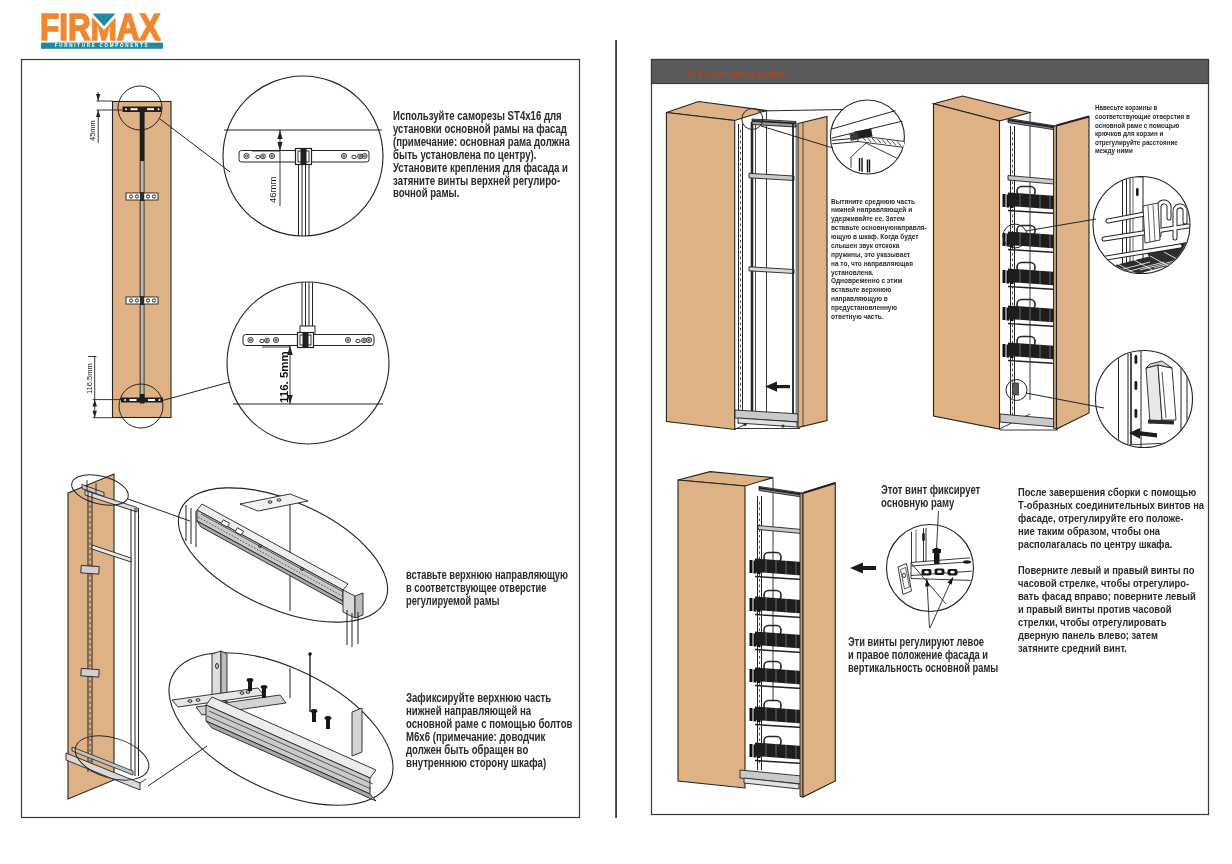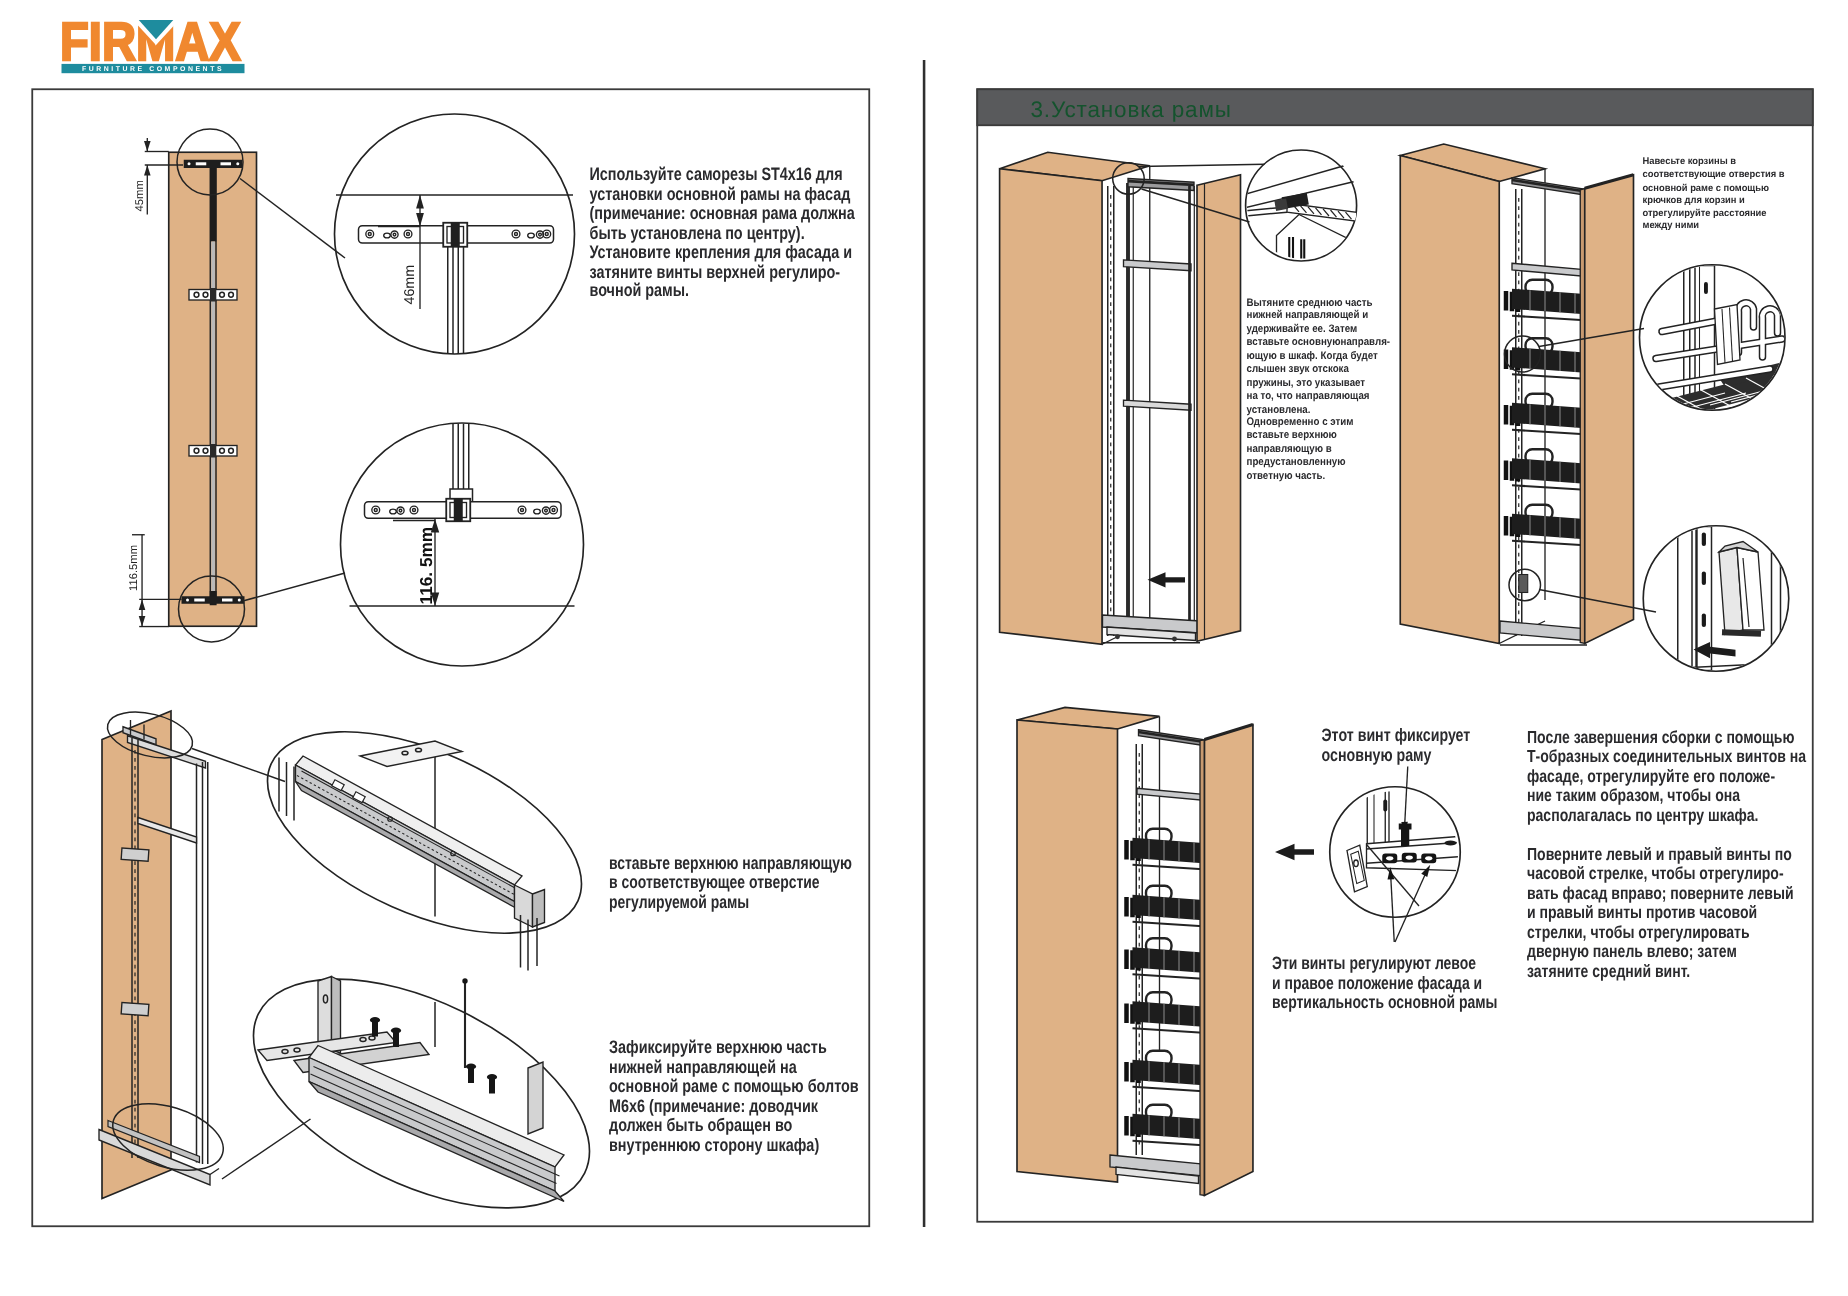--- a/index.html
+++ b/index.html
@@ -561,21 +561,21 @@
       <line x1="938.5" y1="511" x2="936.5" y2="549"></line>
       <path d="M936.3,556 l-2.1,-8 l4.4,-0.2 z" fill="#141414" stroke="none"></path>
       <line x1="929.5" y1="628" x2="927.2" y2="585"></line>
       <path d="M926.8,578 l-1.8,8.4 l4.6,-0.2 z" fill="#141414" stroke="none"></path>
       <line x1="930" y1="628" x2="951" y2="581"></line>
       <path d="M953.5,576.5 l-6,6 l4,2.2 z" fill="#141414" stroke="none"></path>
     </g>
   </g>
 </svg>
 
-<div class="t" style="left:687px;top:64.5px;font-size:15px;font-weight:normal;color:#14532d;letter-spacing:0.55px;line-height:17px;">3.Установка рамы</div>
+<div class="t" style="left:687px;top:64.5px;font-size:11px;font-weight:normal;color:#c2410c;letter-spacing:0.55px;line-height:17px;">3.Установка рамы</div>
 
 <div class="t" style="left:393px;top:110px;transform:scaleX(0.80);">Используйте саморезы ST4x16 для<br>установки основной рамы на фасад<br>(примечание: основная рама должна<br>быть установлена по центру).<br>Установите крепления для фасада и<br>затяните винты верхней регулиро-<br>вочной рамы.</div>
 
 <div class="t" style="left:406px;top:569px;transform:scaleX(0.775);">вставьте верхнюю направляющую<br>в соответствующее отверстие<br>регулируемой рамы</div>
 
 <div class="t" style="left:406px;top:692px;transform:scaleX(0.80);">Зафиксируйте верхнюю часть<br>нижней направляющей на<br>основной раме с помощью болтов<br>М6х6 (примечание: доводчик<br>должен быть обращен во<br>внутреннюю сторону шкафа)</div>
 
 <div class="t" style="left:831px;top:197.5px;font-size:7.3px;line-height:8.88px;transform:scaleX(0.89);">Вытяните среднюю часть<br>нижней направляющей и<br>удерживайте ее. Затем<br>вставьте основнуюнаправля-<br>ющую в шкаф. Когда  будет<br>слышен звук отскока<br>пружины, это указывает<br>на то, что направляющая<br>установлена.<br>Одновременно с этим<br>вставьте верхнюю<br>направляющую в<br>предустановленную<br>ответную часть.</div>
 
 <div class="t" style="left:1095px;top:104.4px;font-size:6.5px;line-height:8.56px;transform:scaleX(0.96);">Навесьте корзины в<br>соответствующие отверстия в<br>основной раме с помощью<br>крючков для корзин и<br>отрегулируйте расстояние<br>между ними</div>

